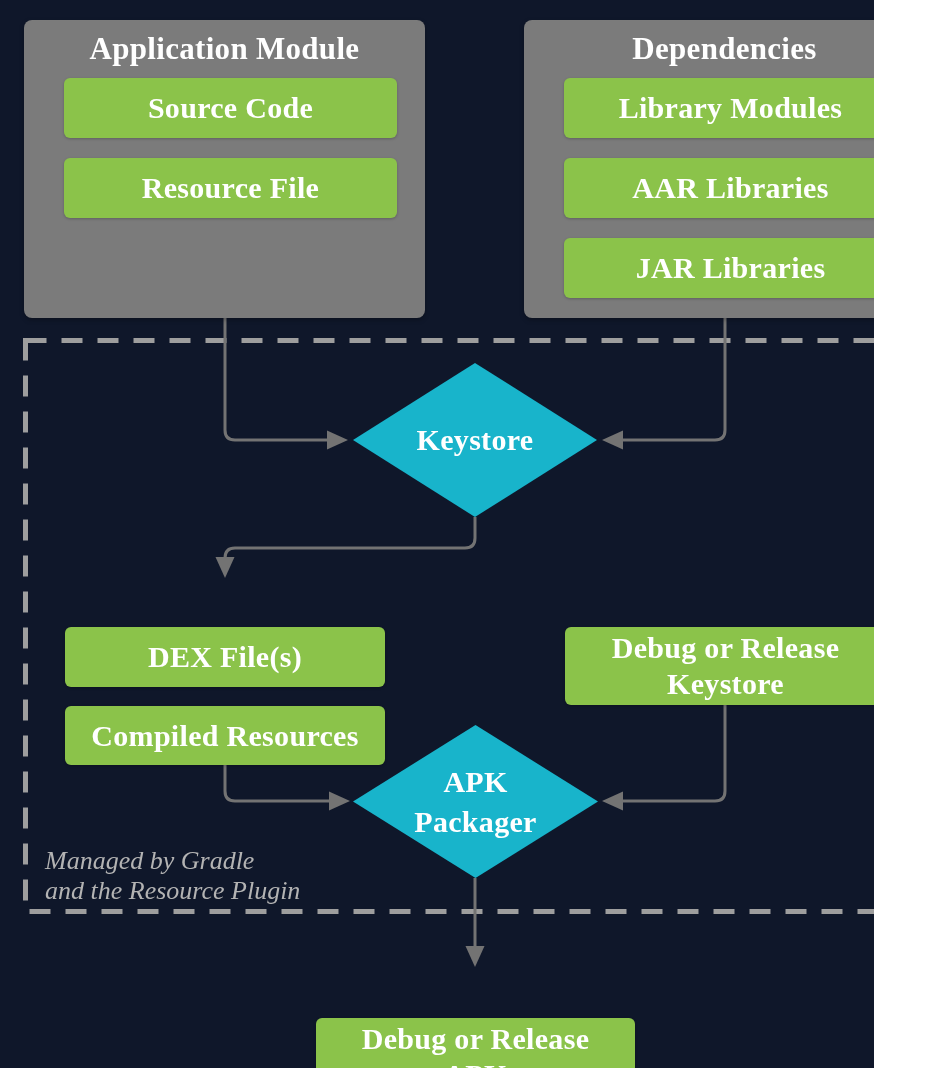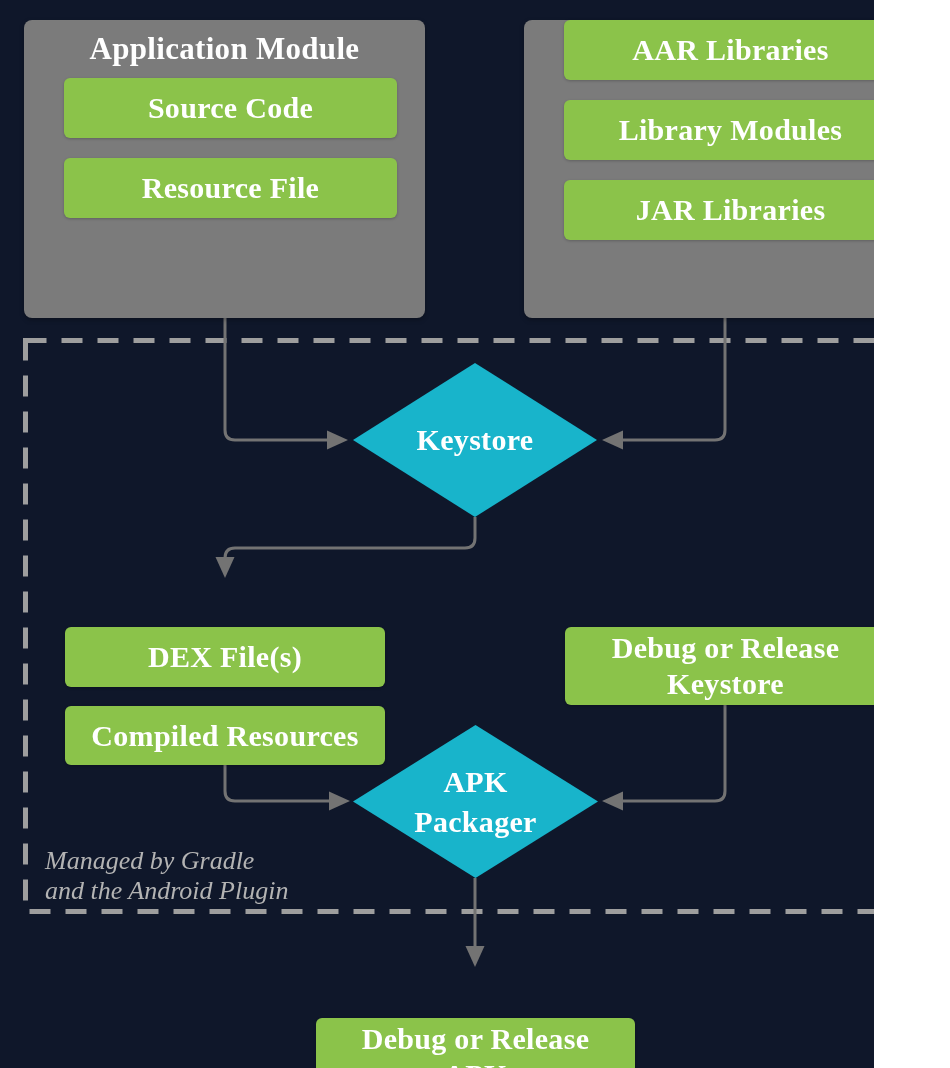--- a/index.html
+++ b/index.html
@@ -90,33 +90,34 @@
     </g>
   </svg>
 
   <section class="panel panel-left">
     <div class="panel-title">Application Module</div>
     <div class="chip">Source Code</div>
     <div class="chip">Resource File</div>
   </section>
 
   <section class="panel panel-right">
+    <div class="panel-title">Dependencies</div>
+    <div class="chip">Library Modules</div>
     <div class="chip">AAR Libraries</div>
-    <div class="chip">Library Modules</div>
     <div class="chip">JAR Libraries</div>
   </section>
 
   <div class="diamond diamond-compilers">Keystore</div>
   <div class="diamond diamond-packager">APK
 Packager</div>
 
   <div class="gbox gbox-dex">DEX File(s)</div>
   <div class="gbox gbox-compiled">Compiled Resources</div>
   <div class="gbox gbox-keystore">Debug or Release
 Keystore</div>
   <div class="gbox gbox-apk">Debug or Release
 APK</div>
 
   <div class="note">Managed by Gradle
-and the Android Plugin</div>
+and the Resource Plugin</div>
 
 
 </div>
 
 </body></html>

